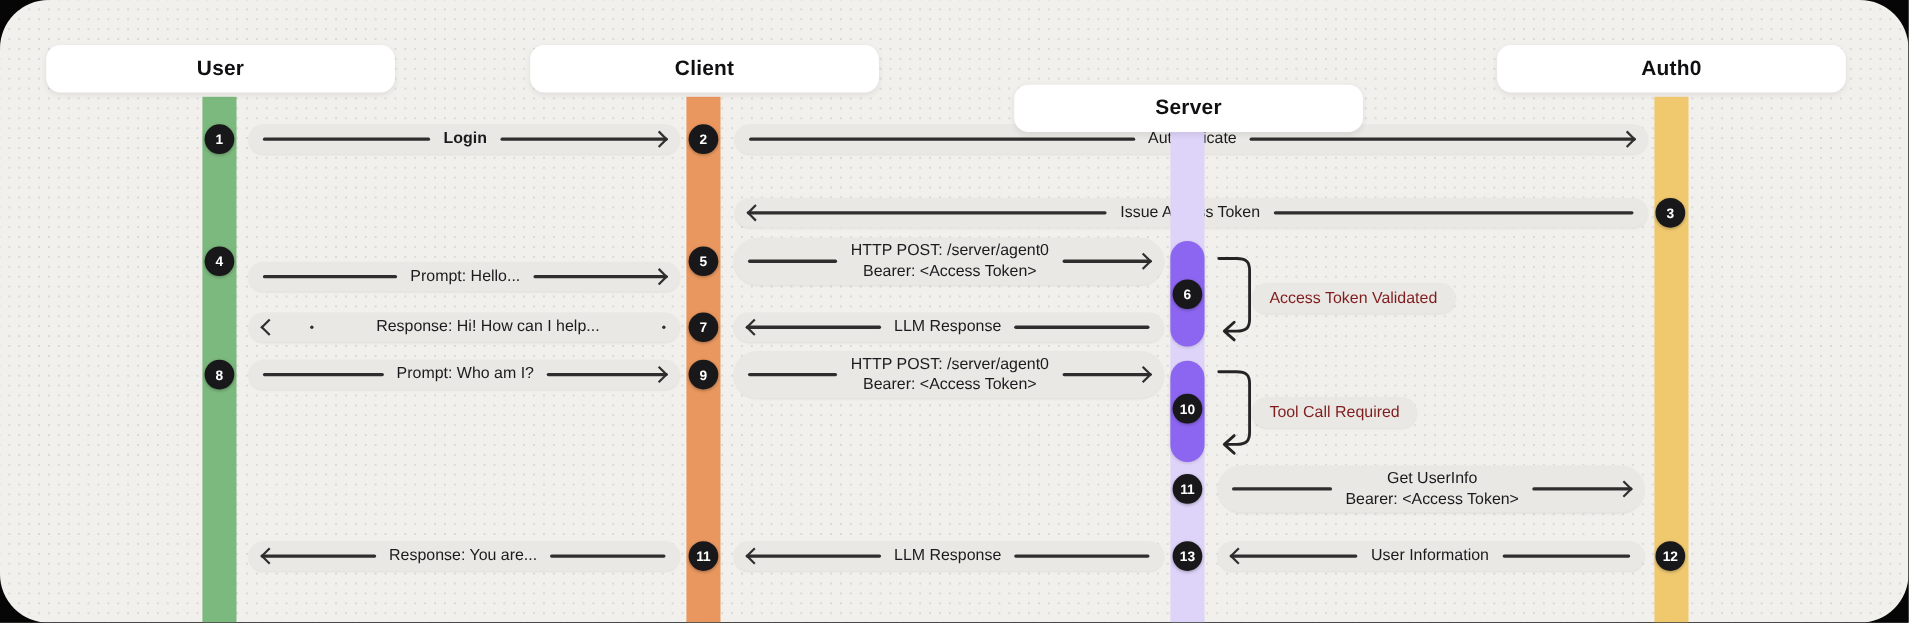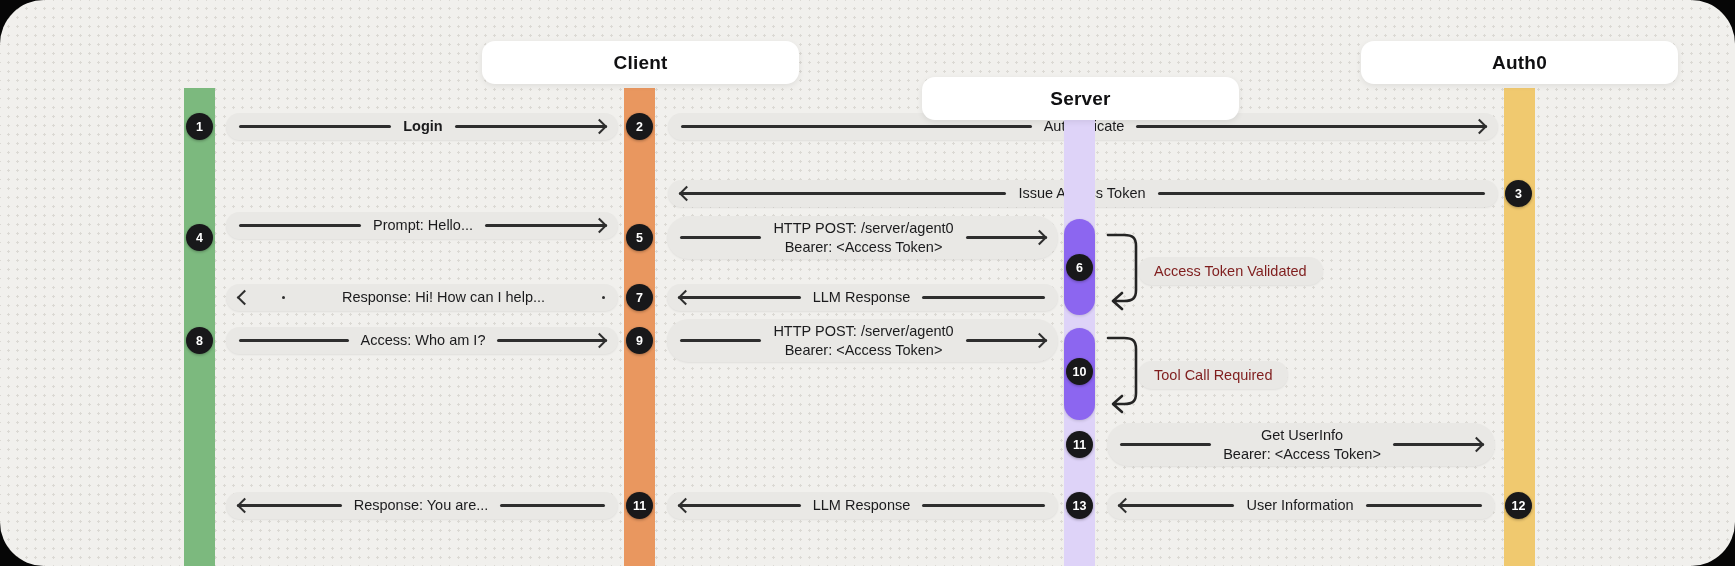--- a/index.html
+++ b/index.html
@@ -71,20 +71,23 @@
     font-size:14.5px; color:#7f1d1d; white-space:nowrap;
     box-shadow: 0 1px 2px rgba(0,0,0,0.07);
     z-index:3;
   }
 </style>
 </head>
 <body>
 
 <div class="canvas">
 
+  <div class="actor" style="left:42px;">
+      <span>User</span>
+    </div>
   <div class="actor" style="left:482px;">
       <span>Client</span>
     </div>
   <div class="actor" style="left:922px;margin-top:36px;">
       <span>Server</span>
     </div>
   <div class="actor fz" style="left:1361px;text-align:right;">
       <span>Auth0</span>
     </div>
 
@@ -110,21 +113,21 @@
     <span class="chev r"></span>
   </div>
 
   <div class="pill" style="left:668px; top:180px; width:830px;">
     <span class="chev l"></span>
     <span class="ln"></span>
     <span class="lbl">Issue Access Token</span>
     <span class="ln"></span>
   </div>
 
-  <div class="pill" style="left:226px; top:212px; width:392px;">
+  <div class="pill" style="left:226px; top:238px; width:392px;">
     <span class="ln"></span>
     <span class="lbl">Prompt: Hello...</span>
     <span class="ln"></span>
     <span class="chev r"></span>
   </div>
 
   <div class="pill two" style="left:667px; top:216px; width:391px;">
     <span class="ln"></span>
     <span class="lbl">
       <span>HTTP POST: /server/agent0</span>
@@ -150,21 +153,21 @@
 
   <div class="pill" style="left:226px; top:284px; width:392px;gap:45px;">
     <span class="chev l"></span>
     <span class="ln"></span>
     <span class="lbl">Response: Hi! How can I help...</span>
     <span class="ln"></span>
   </div>
 
   <div class="pill" style="left:226px; top:327px; width:392px;">
     <span class="ln"></span>
-    <span class="lbl">Access: Who am I?</span>
+    <span class="lbl">Prompt: Who am I?</span>
     <span class="ln"></span>
     <span class="chev r"></span>
   </div>
 
   <div class="pill two" style="left:667px; top:319px; width:391px;">
     <span class="ln"></span>
     <span class="lbl">
       <span>HTTP POST: /server/agent0</span>
       <span>Bearer: &lt;Access Token&gt;</span>
     </span>

